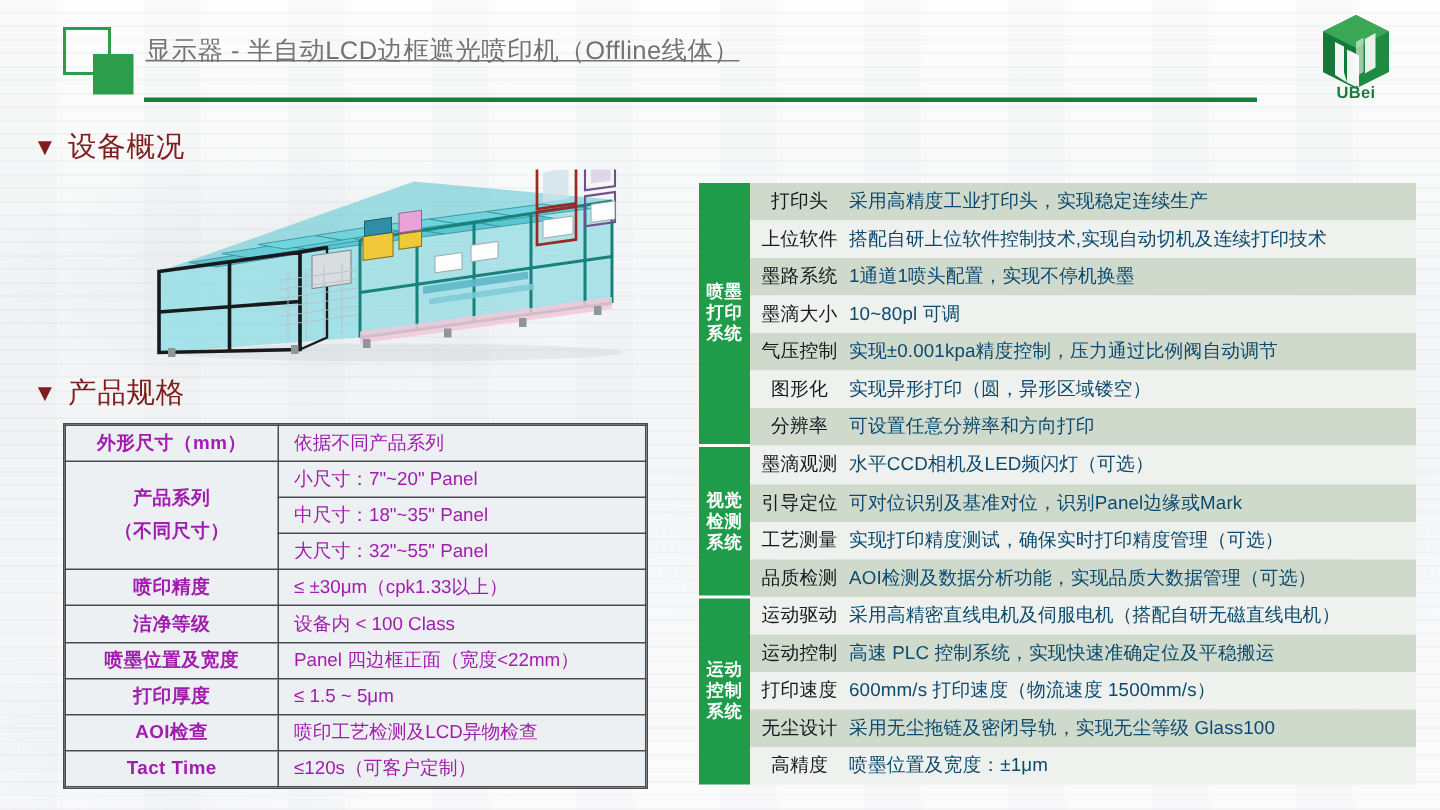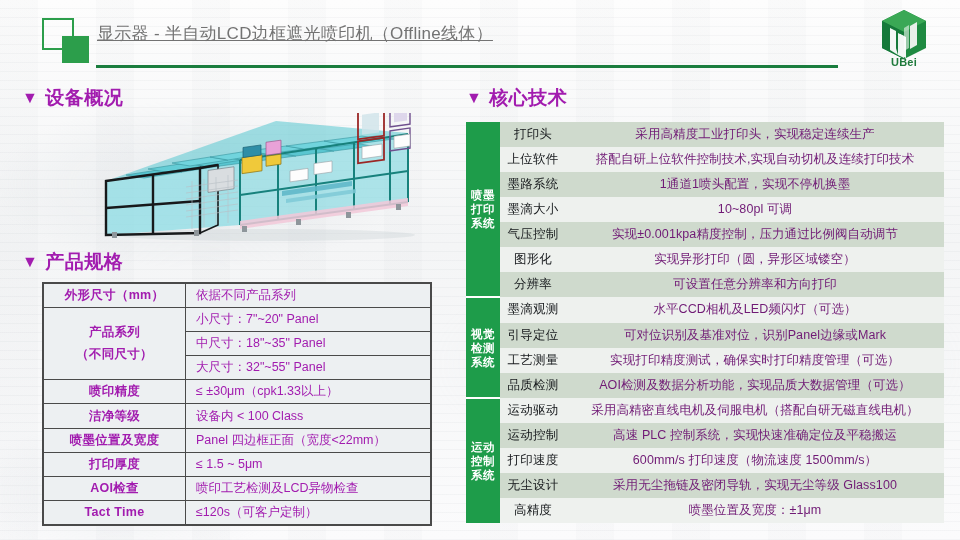--- a/index.html
+++ b/index.html
@@ -56,21 +56,21 @@
   }
   #brand-logo { position: absolute; left: 876px; top: 8px; width: 56px; height: 62px; }
   #brand-name {
     position: absolute; left: 876px; top: 56px; width: 56px;
     text-align: center; font-size: 11px; font-weight: bold; color: #1f7a3c;
     letter-spacing: 0.2px;
   }
 
   
   .section-heading {
-    position: absolute; font-size: 19px; color: #a21caf; font-weight: 700;
+    position: absolute; font-size: 19px; color: #7f1d1d; font-weight: 400;
     white-space: nowrap; letter-spacing: 0.5px;
   }
   .tri { font-size: 16px; display: inline-block; margin-right: 7px; vertical-align: 1px; }
   #h-overview { left: 22px; top: 85px; }
   #h-specs    { left: 22px; top: 249px; }
   #h-core     { left: 466px; top: 85px; }
 
   
   #machine-image {
     position: absolute; left: 90px; top: 113px; width: 342px; height: 132px;
@@ -107,21 +107,21 @@
     font-size: 11.5px; font-weight: bold; text-align: center;
     line-height: 1.22; letter-spacing: 0.5px;
     border-bottom: 2px solid #ffffff;
   }
   td.grp.last { border-bottom: none; }
   td.subk {
     width: 66px; font-size: 12.5px; color: #16191c; text-align: center;
     white-space: nowrap; letter-spacing: 0.2px;
   }
   td.subv {
-    font-size: 12.5px; color: #701a75; text-align: center;
+    font-size: 12.5px; color: #0c4a6e; text-align: left;
     padding-left: 8px; letter-spacing: 0.1px;
   }
   tr.alt td.subk, tr.alt td.subv { background: #cfdacd; }
   tr.plain td.subk, tr.plain td.subv { background: #eef1ee; }
 
   .grp-line { display: block; }
 </style>
 </head>
 <body>
 
@@ -154,23 +154,20 @@
   </div>
 
   <div class="section-heading" id="h-overview">
     <span class="tri">▼</span><span>设备概况</span>
   </div>
 
   <div class="section-heading" id="h-specs">
     <span class="tri">▼</span><span>产品规格</span>
   </div>
 
-  <div class="section-heading" id="h-core">
-    <span class="tri">▼</span><span>核心技术</span>
-  </div>
 
   <svg id="machine-image" viewBox="0 0 342 132">
 
     <ellipse cx="175" cy="122" rx="150" ry="6" fill="#c9d0d4" opacity="0.35"></ellipse>
 
     <polygon points="150,48 318,20 318,88 150,112" fill="#7fd8e0" opacity="0.62"></polygon>
 
     <polygon points="16,68 150,48 150,112 16,122" fill="#86dbe4" opacity="0.70"></polygon>
 
     <polygon points="16,68 150,48 318,20 186,8" fill="#5fc9d2" opacity="0.58"></polygon>

